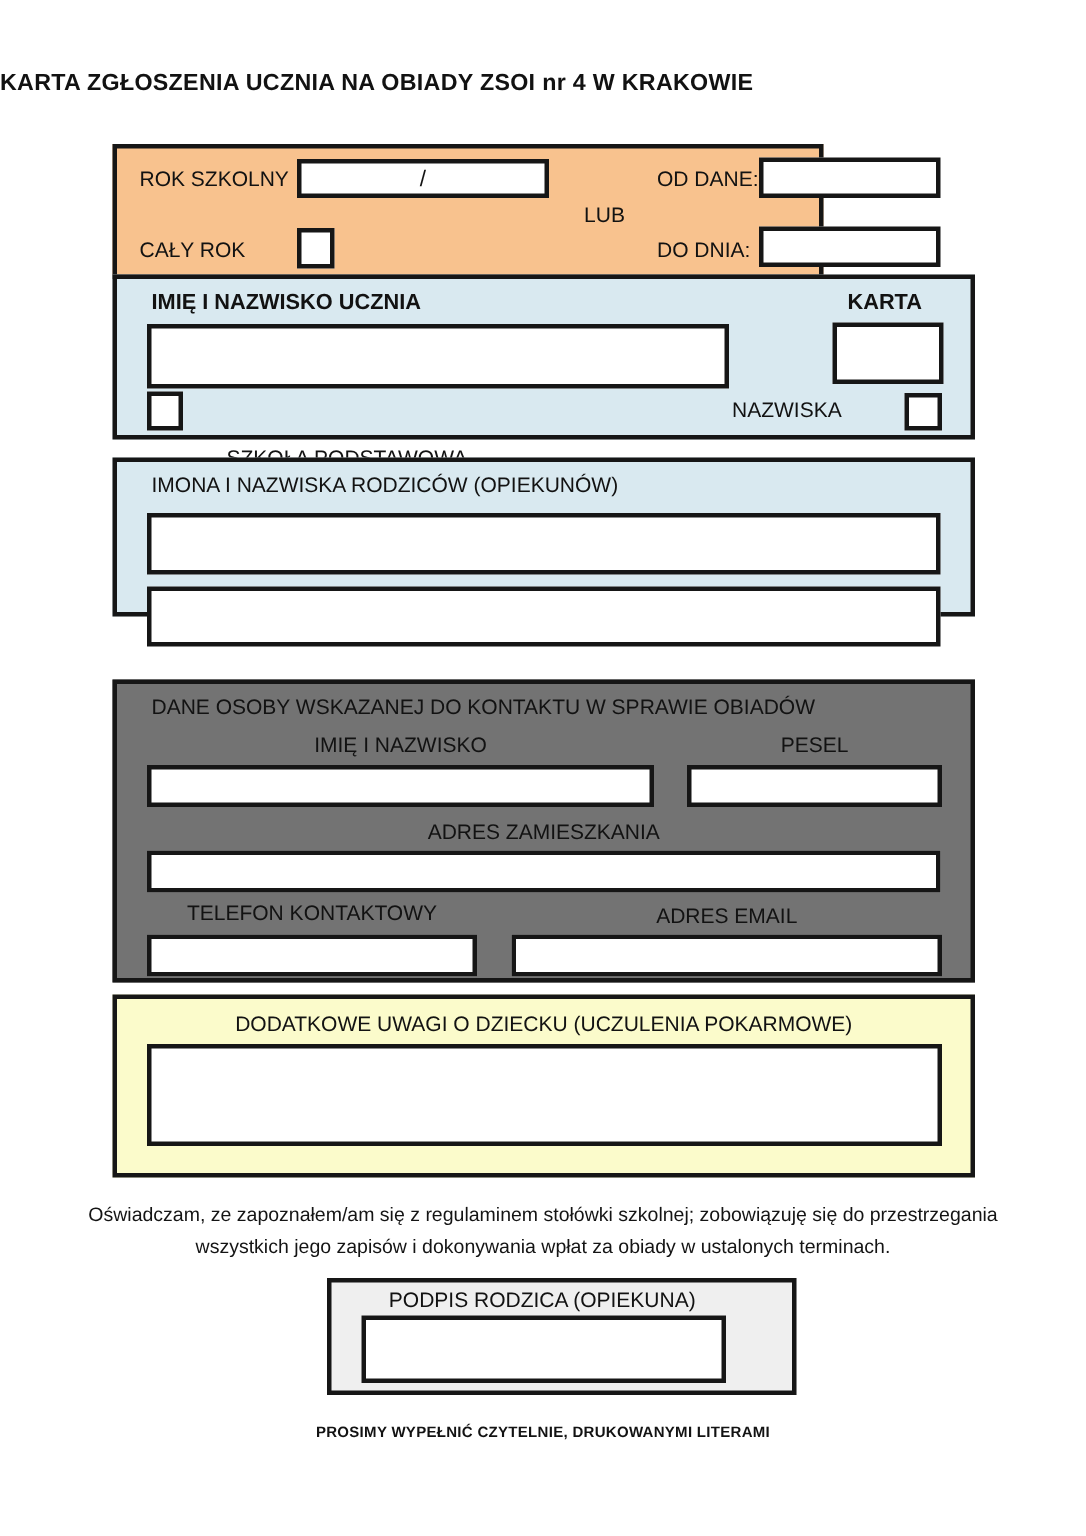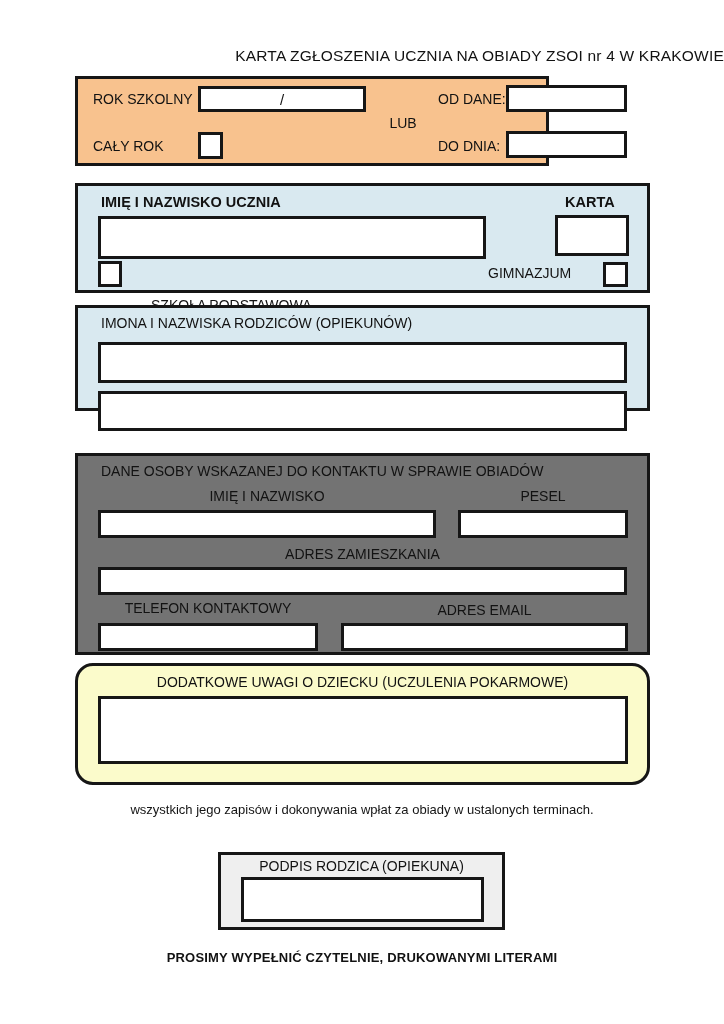--- a/index.html
+++ b/index.html
@@ -1,43 +1,43 @@
 <!DOCTYPE html>
 <html><head>
 <meta charset="utf-8">
 <style>
   * { margin:0; padding:0; box-sizing:border-box; }
   html,body { background:#ffffff; }
   body { font-family:"Liberation Sans", sans-serif; color:#121212; }
   .page { position:relative; width:724px; height:1024px; background:#ffffff; overflow:hidden; margin:0 auto; }
 
-  .page-title { position:absolute; top:47px; left:0; width:100%; text-align:right;
-                font-size:15.5px; font-weight:normal; letter-spacing:0.2px; }
+  .page-title { position:absolute; top:47px; left:0; width:100%; text-align:left;
+                font-size:15.5px; font-weight:bold; letter-spacing:0.2px; }
 
   .sec { position:absolute; border:3px solid #161616; }
-  .sec-period    { left:75px;  top:76px;  width:474px; height:90px;  background:#F8C28E; }
+  .sec-period    { left:75px;  top:96px;  width:474px; height:90px;  background:#F8C28E; }
   .sec-student   { left:75px;  top:183px; width:575px; height:110px; background:#D9E9F0; }
   .sec-parents   { left:75px;  top:305px; width:575px; height:106px; background:#D9E9F0; }
   .sec-contact   { left:75px;  top:453px; width:575px; height:202px; background:#737373; }
-  .sec-notes     { left:75px;  top:663px; width:575px; height:122px; background:#FBFBCB;border-radius:18px; }
-  .sec-signature { left:218px; top:852px; width:287px; height:78px;  background:#EFEFEF; }
+  .sec-notes     { left:75px;  top:663px; width:575px; height:122px; background:#FBFBCB; }
+  .sec-signature { left:218px; top:852px; width:313px; height:78px;  background:#EFEFEF; }
 
   .lbl { position:absolute; font-size:14px; white-space:nowrap; }
   .lbl.b { font-weight:bold; font-size:14.5px; }
   .lbl.c { text-align:center; white-space:normal; }
 
   .field { position:absolute; background:#ffffff; border:3px solid #161616;
            font-size:15px; display:flex; align-items:center; justify-content:center; }
   .checkbox { position:absolute; background:#ffffff; border:3px solid #161616; }
 
   .declaration { position:absolute; top:799px; left:0; width:100%; text-align:center;
                  font-size:13px; line-height:21px; color:#141414; }
 
   .footer-note { position:absolute; top:950px; left:0; width:100%; text-align:center;
-                 font-size:13px; font-weight:bold; letter-spacing:0.2px; }
+                 font-size:10px; font-weight:bold; letter-spacing:0.2px; }
 </style>
 </head>
 <body>
 
 <div class="page">
 
   <div class="page-title">KARTA ZGŁOSZENIA UCZNIA NA OBIADY ZSOI nr 4 W KRAKOWIE</div>
 
   <div class="sec sec-period">
     <span class="lbl" style="left:15px; top:12px;">ROK SZKOLNY</span>
@@ -53,21 +53,21 @@
     <div class="field" style="left:428px; top:52px; width:121px; height:27px;"></div>
   </div>
 
   <div class="sec sec-student">
     <span class="lbl b" style="left:23px; top:8px;">IMIĘ I NAZWISKO UCZNIA</span>
     <span class="lbl b" style="left:487px; top:8px;">KARTA</span>
     <div class="field" style="left:20px; top:30px; width:388px; height:43px;"></div>
     <div class="field" style="left:477px; top:29px; width:74px; height:41px;"></div>
     <div class="checkbox" style="left:20px; top:75px; width:24px; height:26px;"></div>
     <span class="lbl" style="left:73px; top:79px;margin-top:32px;">SZKOŁA PODSTAWOWA</span>
-    <span class="lbl" style="left:410px; top:79px;">GIMNAZJUM</span>
+    <span class="lbl" style="left:410px; top:79px;">NAZWISKA</span>
     <div class="checkbox" style="left:525px; top:76px; width:25px; height:25px;"></div>
   </div>
 
   <div class="sec sec-parents">
     <span class="lbl" style="left:23px; top:7px;">IMONA I NAZWISKA RODZICÓW (OPIEKUNÓW)</span>
     <div class="field" style="left:20px; top:34px; width:529px; height:41px;"></div>
     <div class="field" style="left:20px; top:83px; width:529px; height:40px;"></div>
   </div>
 
   <div class="sec sec-contact">
@@ -83,20 +83,21 @@
     <div class="field" style="left:20px; top:167px; width:220px; height:28px;"></div>
     <div class="field" style="left:263px; top:167px; width:287px; height:28px;"></div>
   </div>
 
   <div class="sec sec-notes">
     <span class="lbl c" style="left:0; top:8px; width:569px;">DODATKOWE UWAGI O DZIECKU (UCZULENIA POKARMOWE)</span>
     <div class="field" style="left:20px; top:30px; width:530px; height:68px;"></div>
   </div>
 
   <div class="declaration">
+    <div>Oświadczam, ze zapoznałem/am się z regulaminem stołówki szkolnej; zobowiązuję się do przestrzegania</div>
     <div>wszystkich jego zapisów i dokonywania wpłat za obiady w ustalonych terminach.</div>
   </div>
 
   <div class="sec sec-signature">
     <span class="lbl c" style="left:0; top:3px; width:281px;">PODPIS RODZICA (OPIEKUNA)</span>
     <div class="field" style="left:20px; top:22px; width:243px; height:45px;"></div>
   </div>
 
   <div class="footer-note">PROSIMY WYPEŁNIĆ CZYTELNIE, DRUKOWANYMI LITERAMI</div>
 

